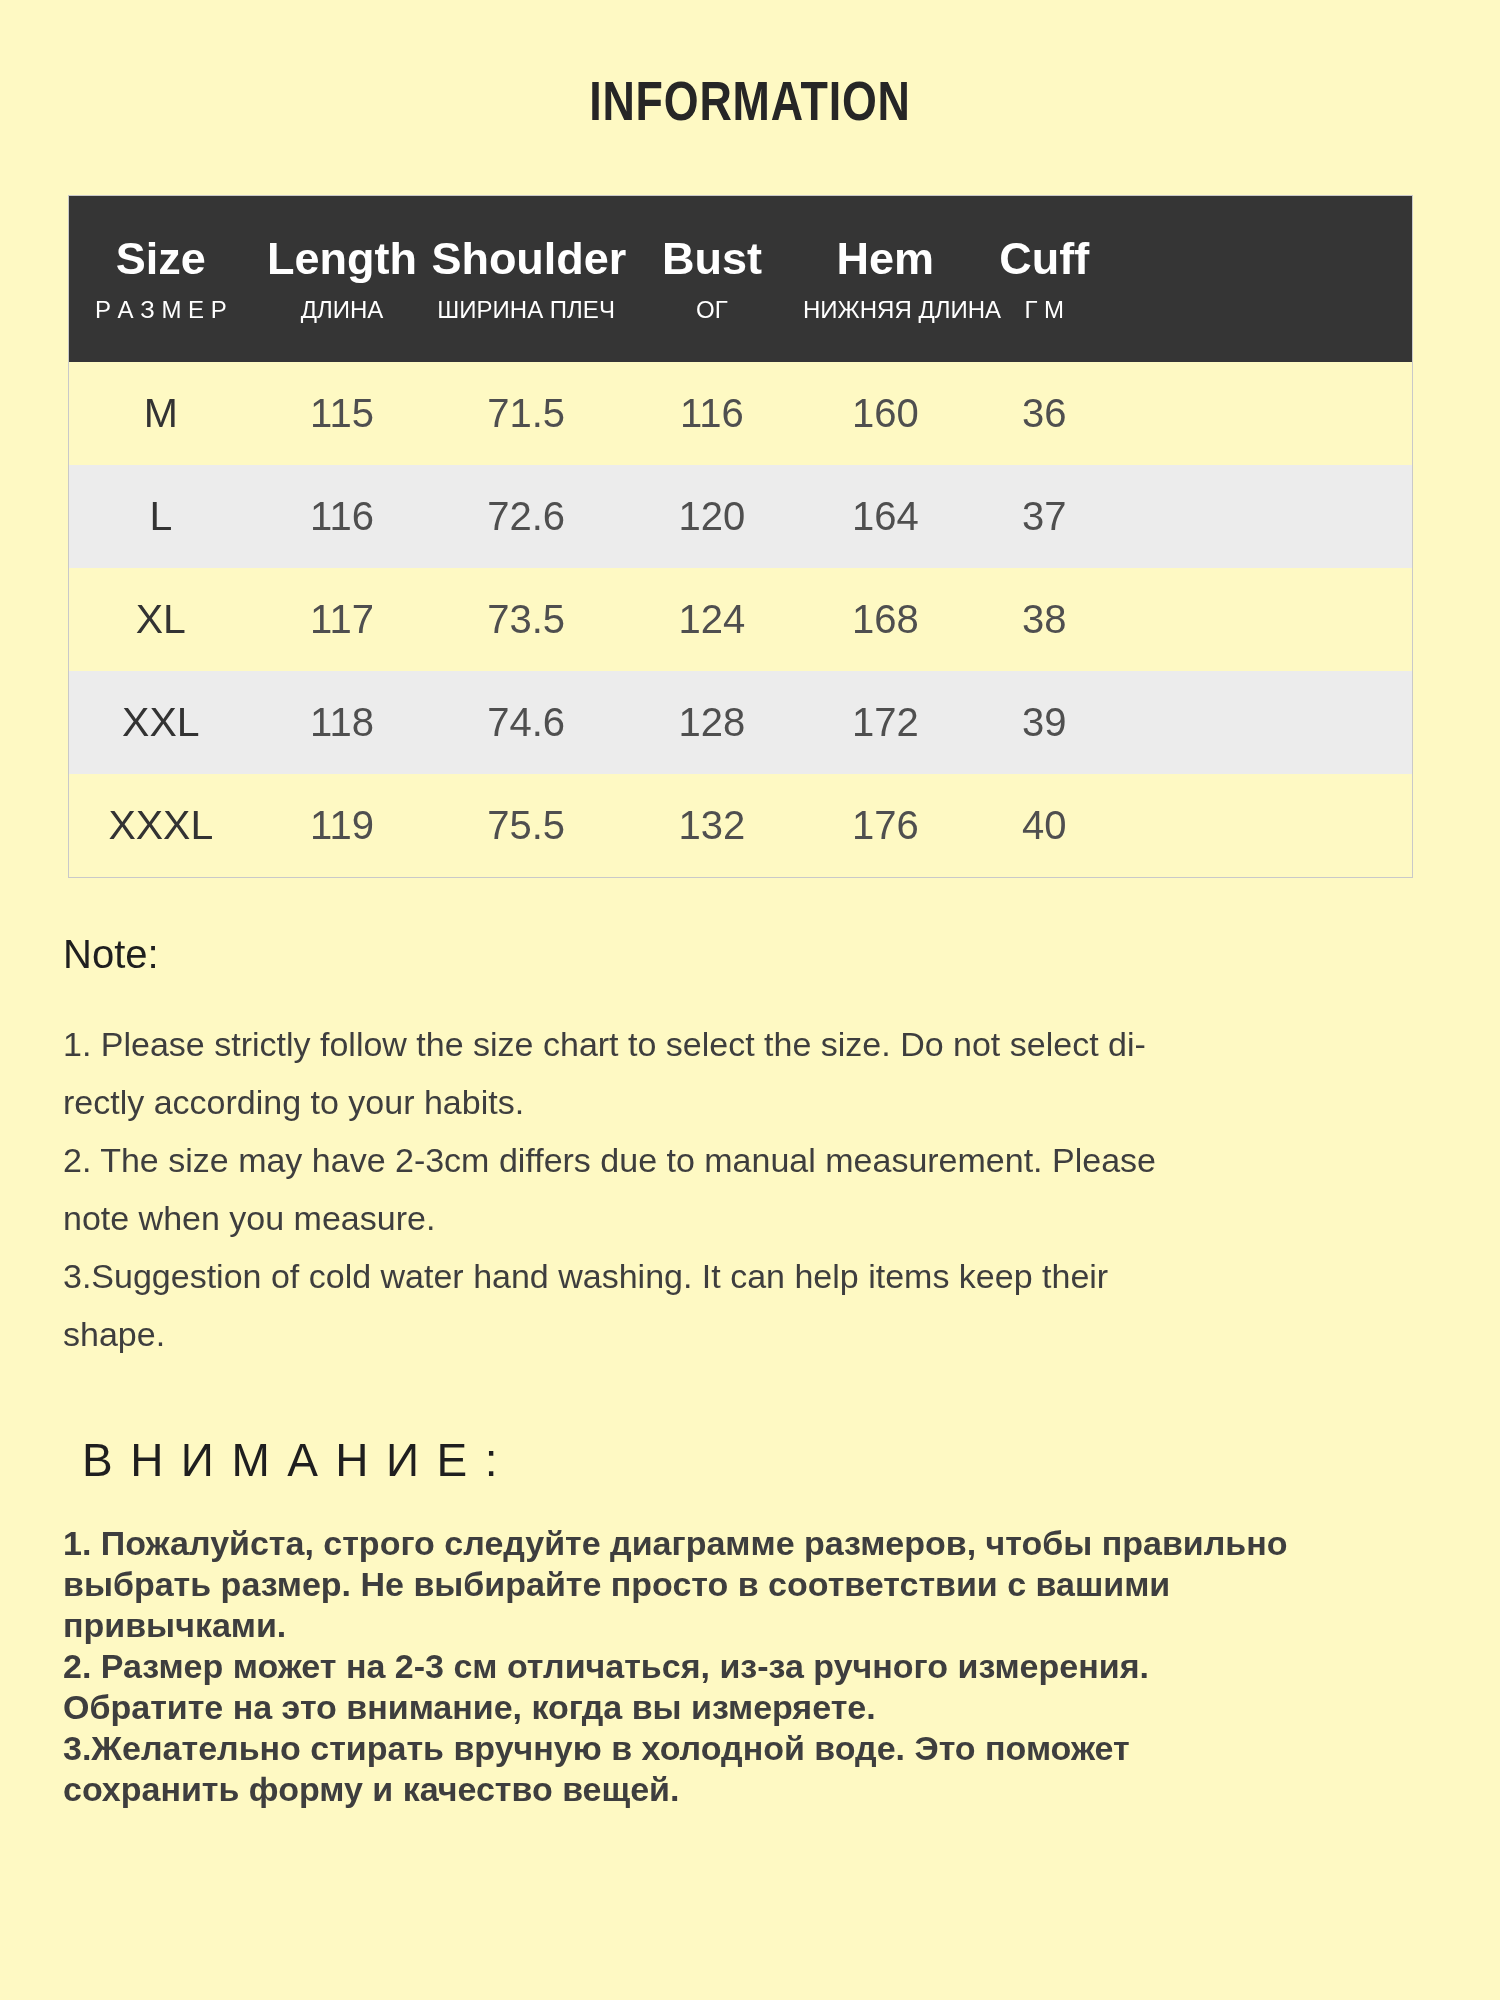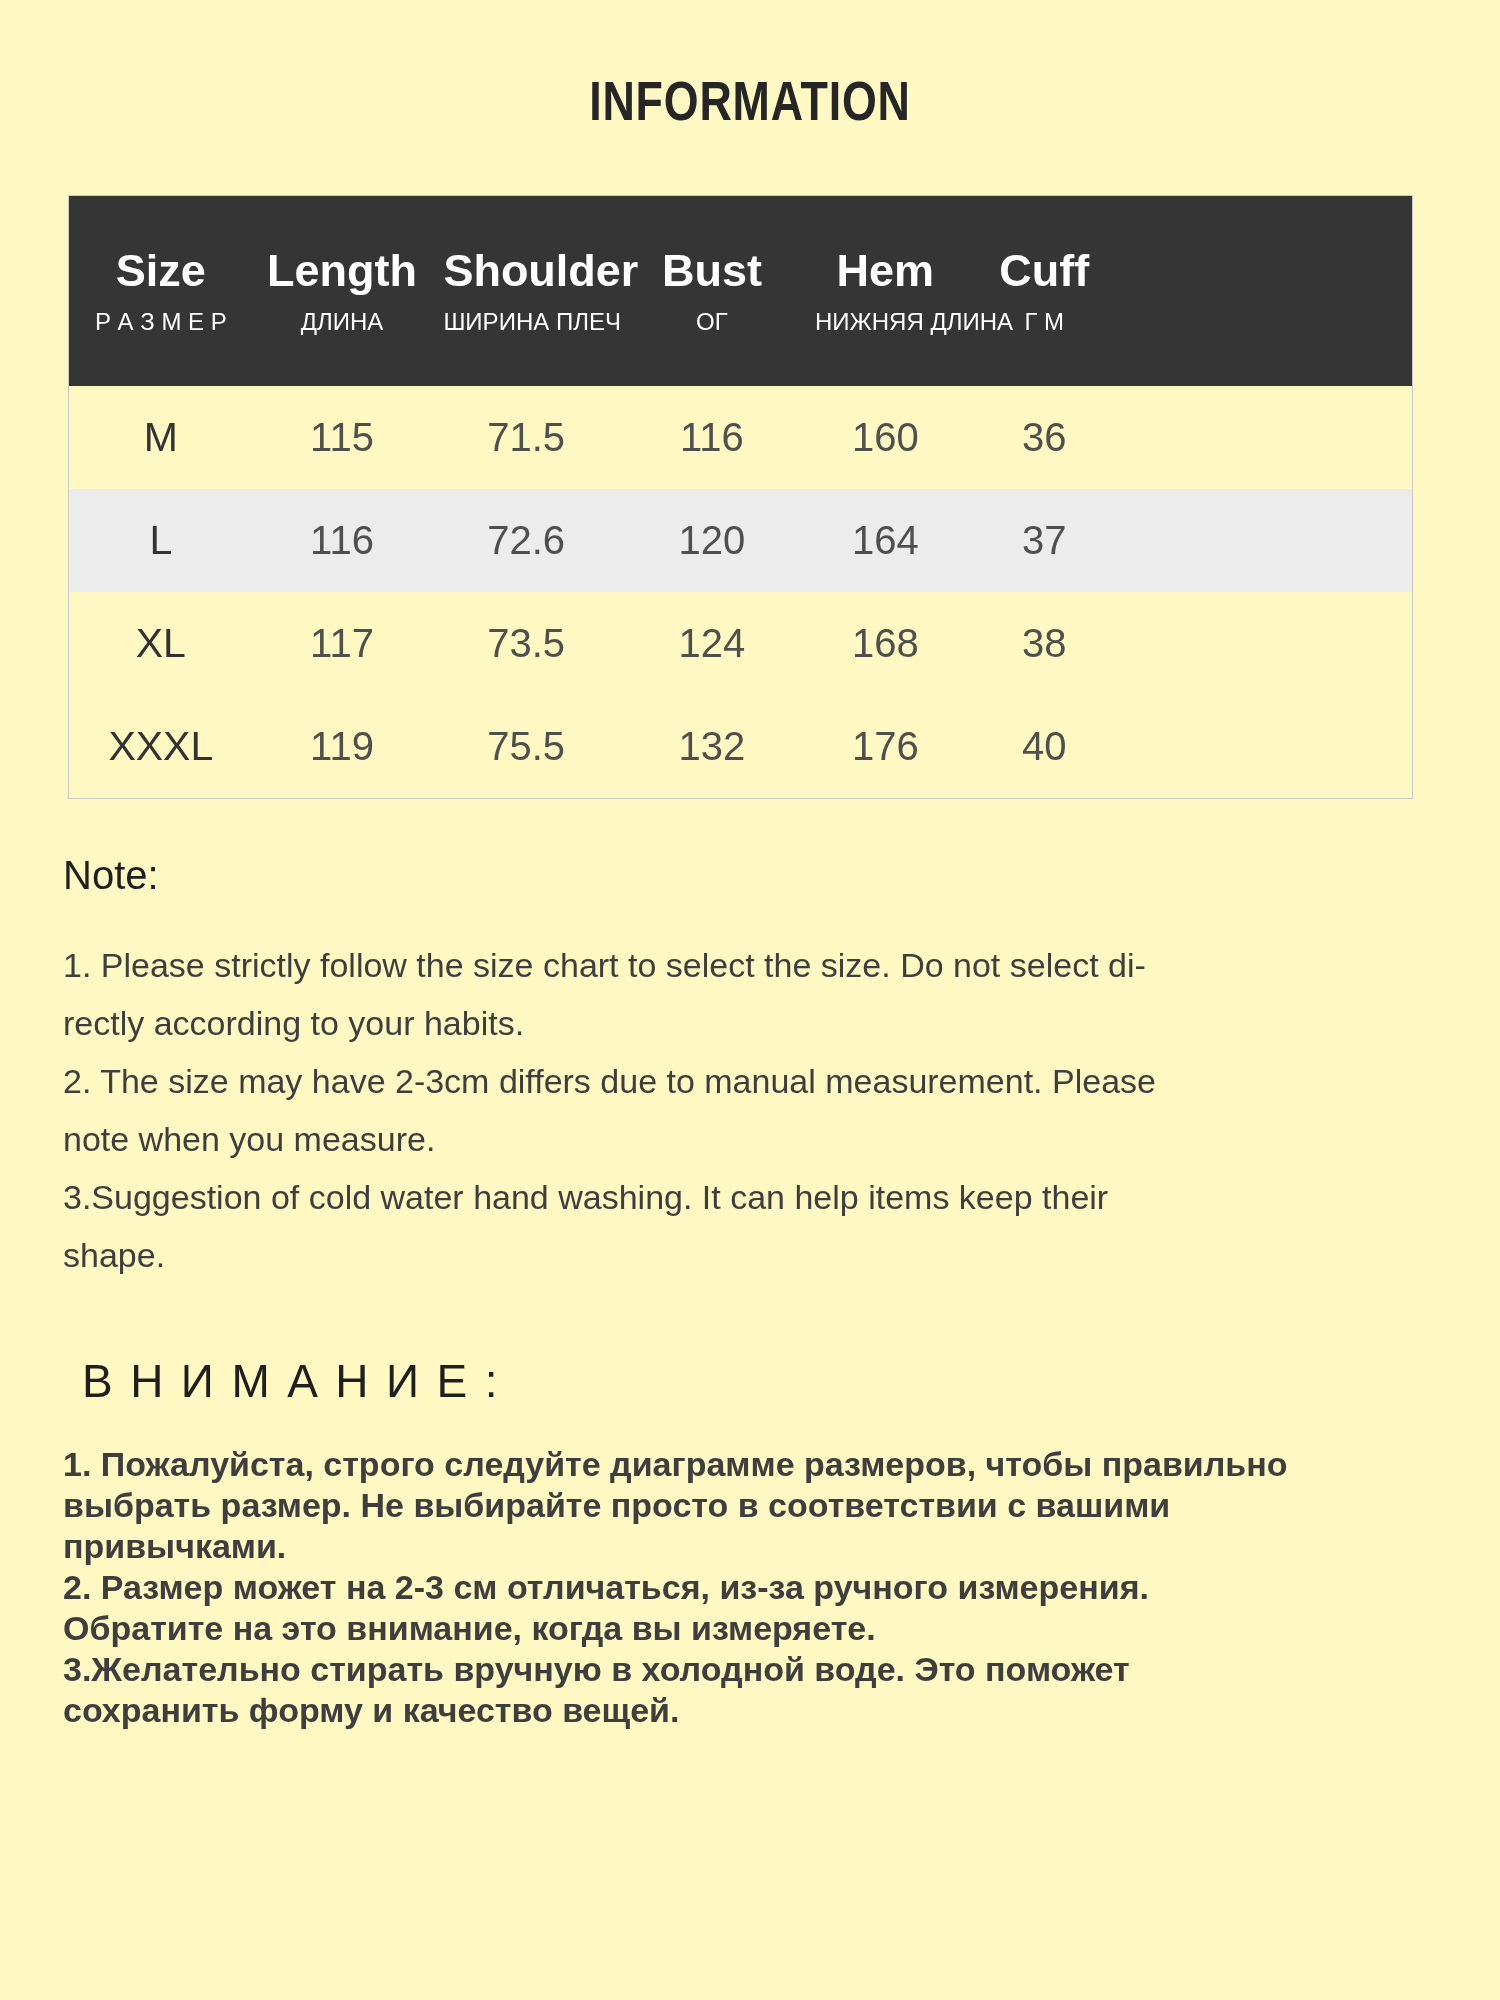--- a/index.html
+++ b/index.html
@@ -28,21 +28,21 @@
   table.size-chart{
     margin:62px 0 0 68px;
     width:1345px;
     table-layout:fixed;
     border-collapse:collapse;
     border:1px solid #c9c9c9;
   }
   thead tr{background:#353535;}
   thead th{
     height:166px;
-    padding:12px;
+    padding:0;
     vertical-align:middle;
     color:#ffffff;
     font-weight:400;
   }
   .col-label{
     font-size:45px;
     font-weight:700;
     line-height:1;
     margin-bottom:17px;
   }
@@ -158,20 +158,29 @@
         </tr>
         <tr>
           <td class="size-cell">XL</td>
           <td class="value-cell">117</td>
           <td class="value-cell">73.5</td>
           <td class="value-cell">124</td>
           <td class="value-cell">168</td>
           <td class="value-cell">38</td>
           <td class="spacer-cell"></td>
         </tr>
+        <tr class="stripe">
+          <td class="size-cell">XXL</td>
+          <td class="value-cell">118</td>
+          <td class="value-cell">74.6</td>
+          <td class="value-cell">128</td>
+          <td class="value-cell">172</td>
+          <td class="value-cell">39</td>
+          <td class="spacer-cell"></td>
+        </tr>
         <tr>
           <td class="size-cell">XXXL</td>
           <td class="value-cell">119</td>
           <td class="value-cell">75.5</td>
           <td class="value-cell">132</td>
           <td class="value-cell">176</td>
           <td class="value-cell">40</td>
           <td class="spacer-cell"></td>
         </tr>
       </tbody>

